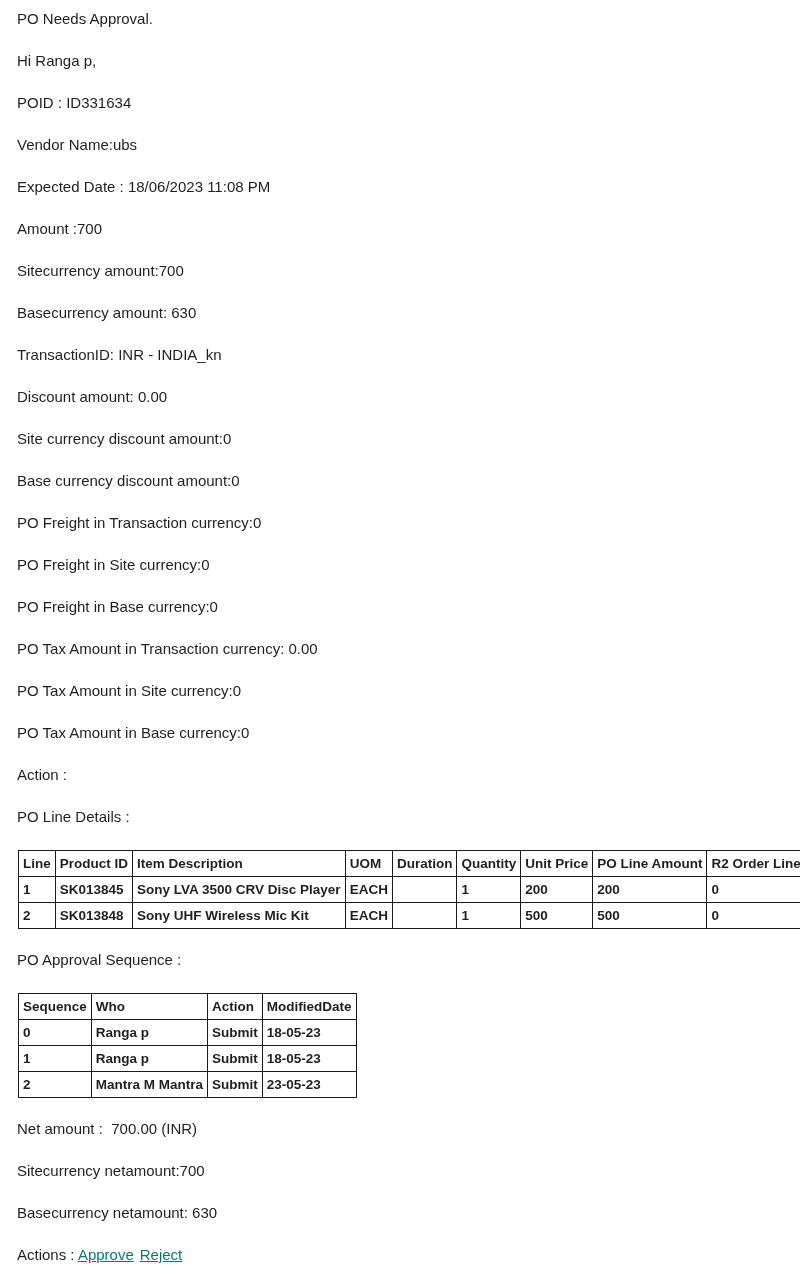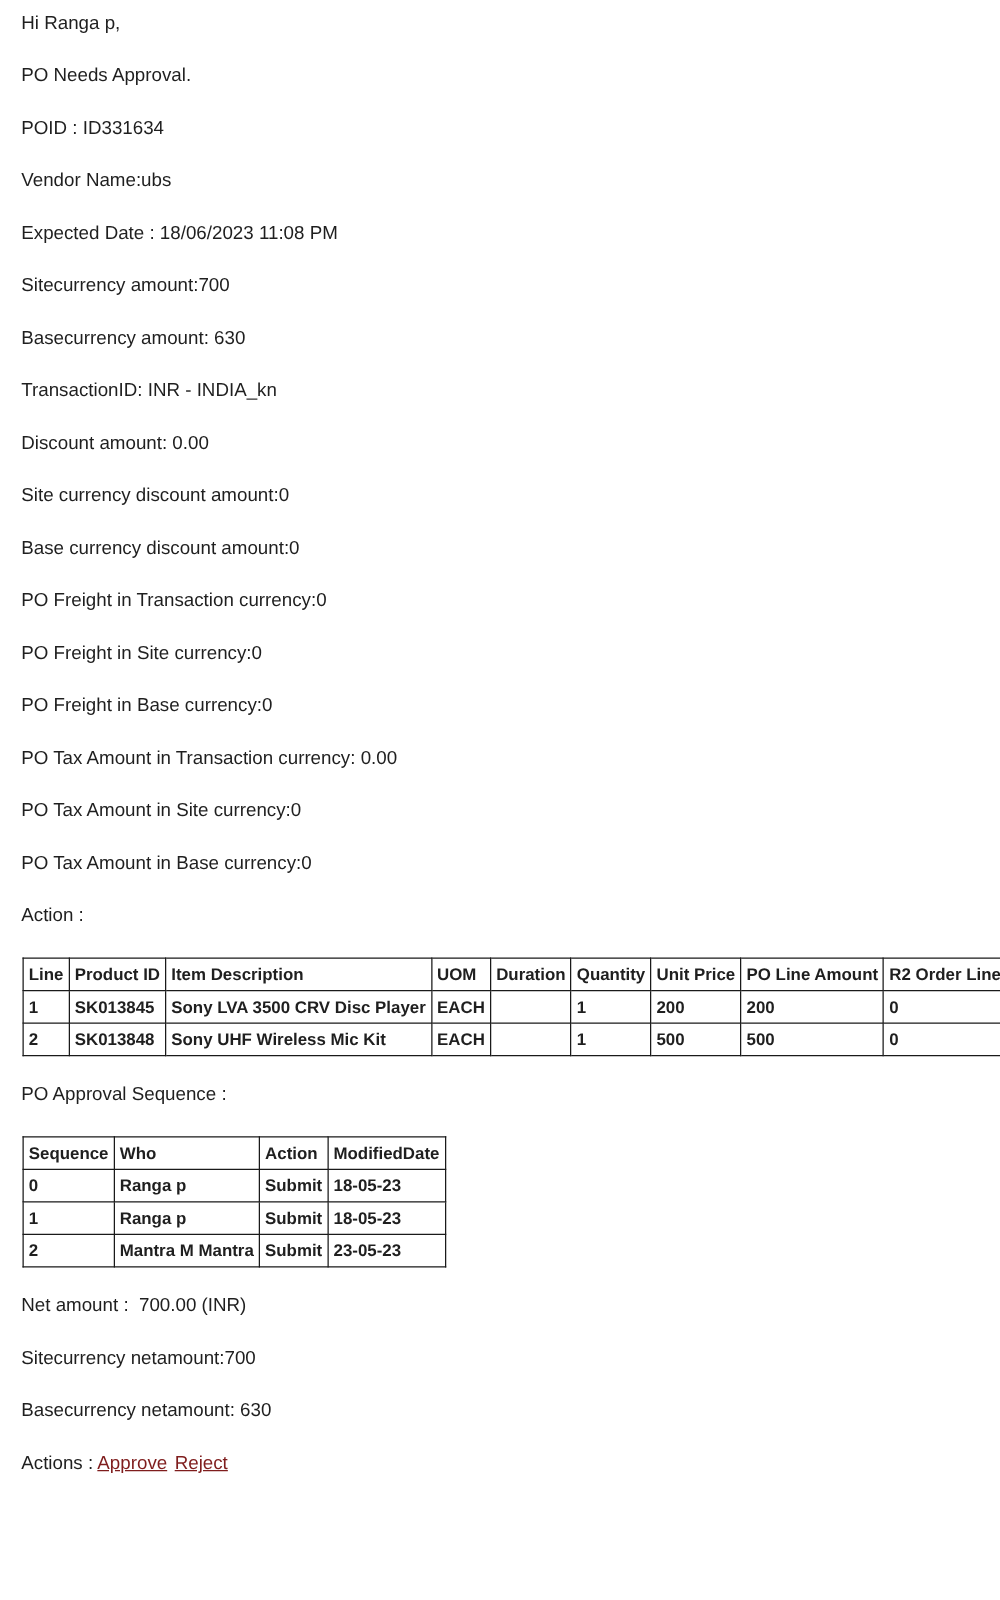--- a/index.html
+++ b/index.html
@@ -44,48 +44,50 @@
   table.seq-table th:nth-child(1), table.seq-table td:nth-child(1) { width: 55px; }
   table.seq-table th:nth-child(2), table.seq-table td:nth-child(2) { width: 100px; }
   table.seq-table th:nth-child(3), table.seq-table td:nth-child(3) { width: 40px; }
   table.seq-table th:nth-child(4), table.seq-table td:nth-child(4) { width: 76px; }
   .actions-line {
     font-size: 15px;
     line-height: 17px;
     margin: 0;
   }
   a.action-link {
-    color: #7f1d1d;
+    color: #0f766e;
     text-decoration: underline;
     margin-right: 6px;
   }
 </style>
 </head>
 <body>
 
 <div class="email-body">
 
+  <p class="line">PO Needs Approval.</p>
   <p class="line">Hi Ranga p,</p>
-  <p class="line">PO Needs Approval.</p>
   <p class="line">POID : ID331634</p>
   <p class="line">Vendor Name:ubs</p>
   <p class="line">Expected Date : 18/06/2023 11:08 PM</p>
+  <p class="line">Amount :700</p>
   <p class="line">Sitecurrency amount:700</p>
   <p class="line">Basecurrency amount: 630</p>
   <p class="line">TransactionID: INR - INDIA_kn</p>
   <p class="line">Discount amount: 0.00</p>
   <p class="line">Site currency discount amount:0</p>
   <p class="line">Base currency discount amount:0</p>
   <p class="line">PO Freight in Transaction currency:0</p>
   <p class="line">PO Freight in Site currency:0</p>
   <p class="line">PO Freight in Base currency:0</p>
   <p class="line">PO Tax Amount in Transaction currency: 0.00</p>
   <p class="line">PO Tax Amount in Site currency:0</p>
   <p class="line">PO Tax Amount in Base currency:0</p>
   <p class="line">Action :</p>
+  <p class="line">PO Line Details :</p>
 
   <table class="data-table po-lines-table">
     <thead>
       <tr>
         <th>Line</th>
         <th>Product ID</th>
         <th>Item Description</th>
         <th>UOM</th>
         <th>Duration</th>
         <th>Quantity</th>

